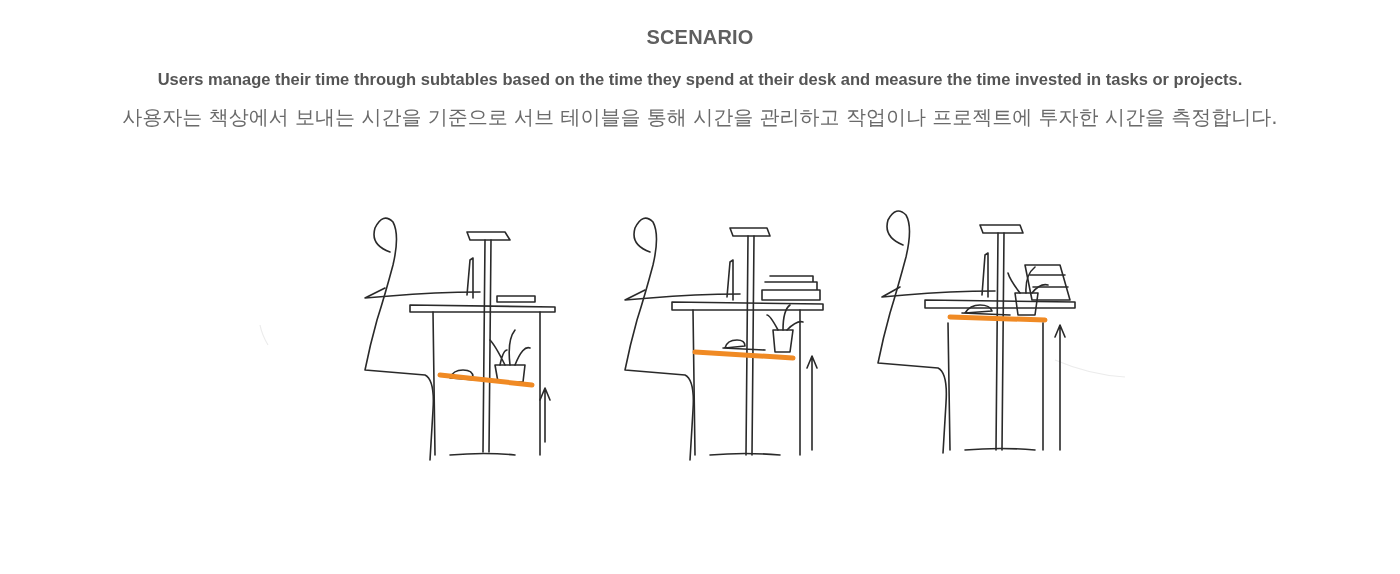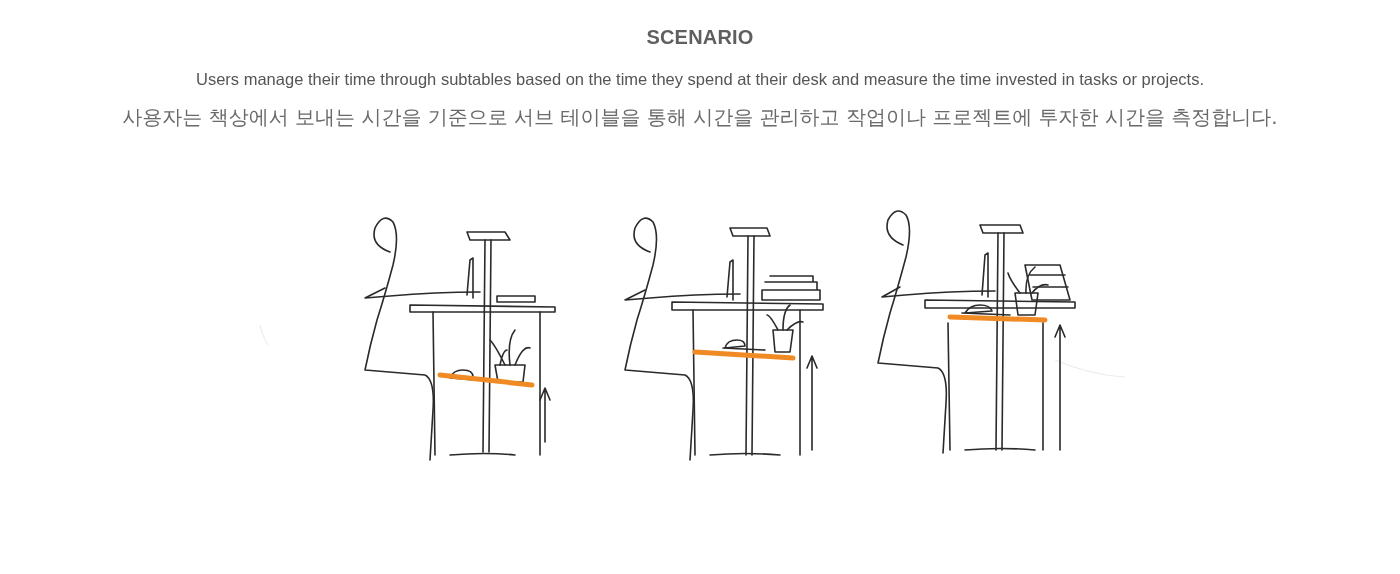--- a/index.html
+++ b/index.html
@@ -1,18 +1,18 @@
 <!DOCTYPE html>
 <html><head>
 <meta charset="utf-8">
 <style>
   html, body { margin:0; padding:0; background:#ffffff; }
   body { width:1400px; height:574px; position:relative; overflow:hidden; font-family:"Liberation Sans", sans-serif; }
   .title { position:absolute; top:26px; left:0; width:1400px; text-align:center; font-size:20px; font-weight:bold; color:#5f5f5f; letter-spacing:0.2px; }
-  .sub-en { position:absolute; top:70px; left:0; width:1400px; text-align:center; font-size:16.5px; font-weight:normal; color:#555555; }
+  .sub-en { position:absolute; top:70px; left:0; width:1400px; text-align:center; font-size:16.5px; font-weight:bold; color:#555555; }
   .sub-ko { position:absolute; top:104px; left:0; width:1400px; text-align:center; font-size:20px; color:#6a6a6a; font-family:"DejaVu Sans", sans-serif; }
   .sketch { position:absolute; }
   .sketch svg { overflow:visible; }
   .ln { fill:none; stroke:#2a2a2a; stroke-width:1.6; stroke-linecap:round; stroke-linejoin:round; }
   .orange { stroke:#f08a24; stroke-width:5; fill:none; stroke-linecap:round; }
   .faint { fill:none; stroke:#ececec; stroke-width:1.2; }
 </style>
 </head>
 <body>
 

